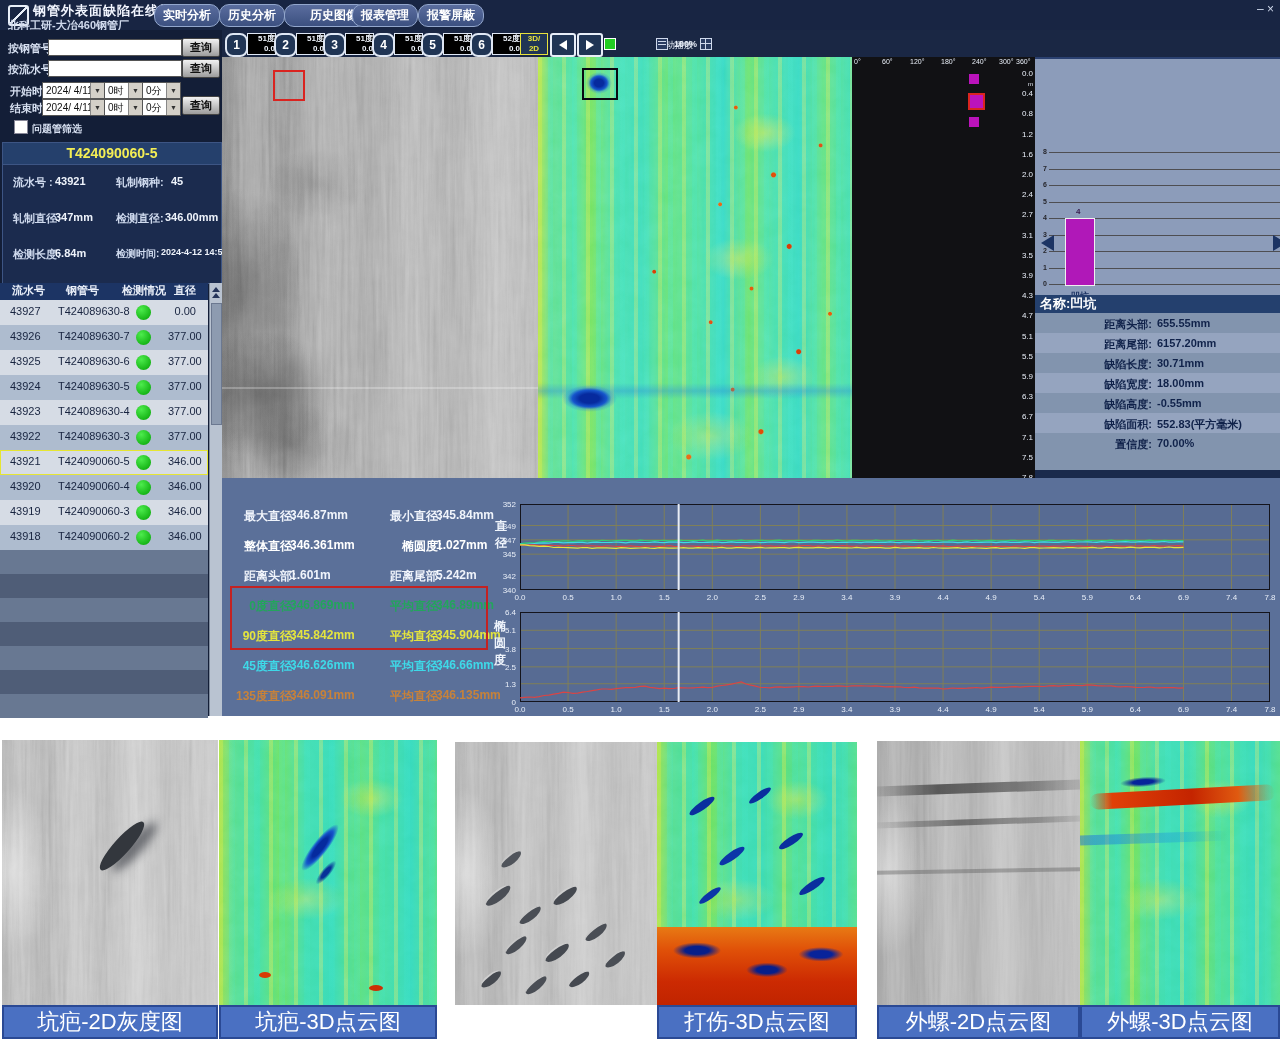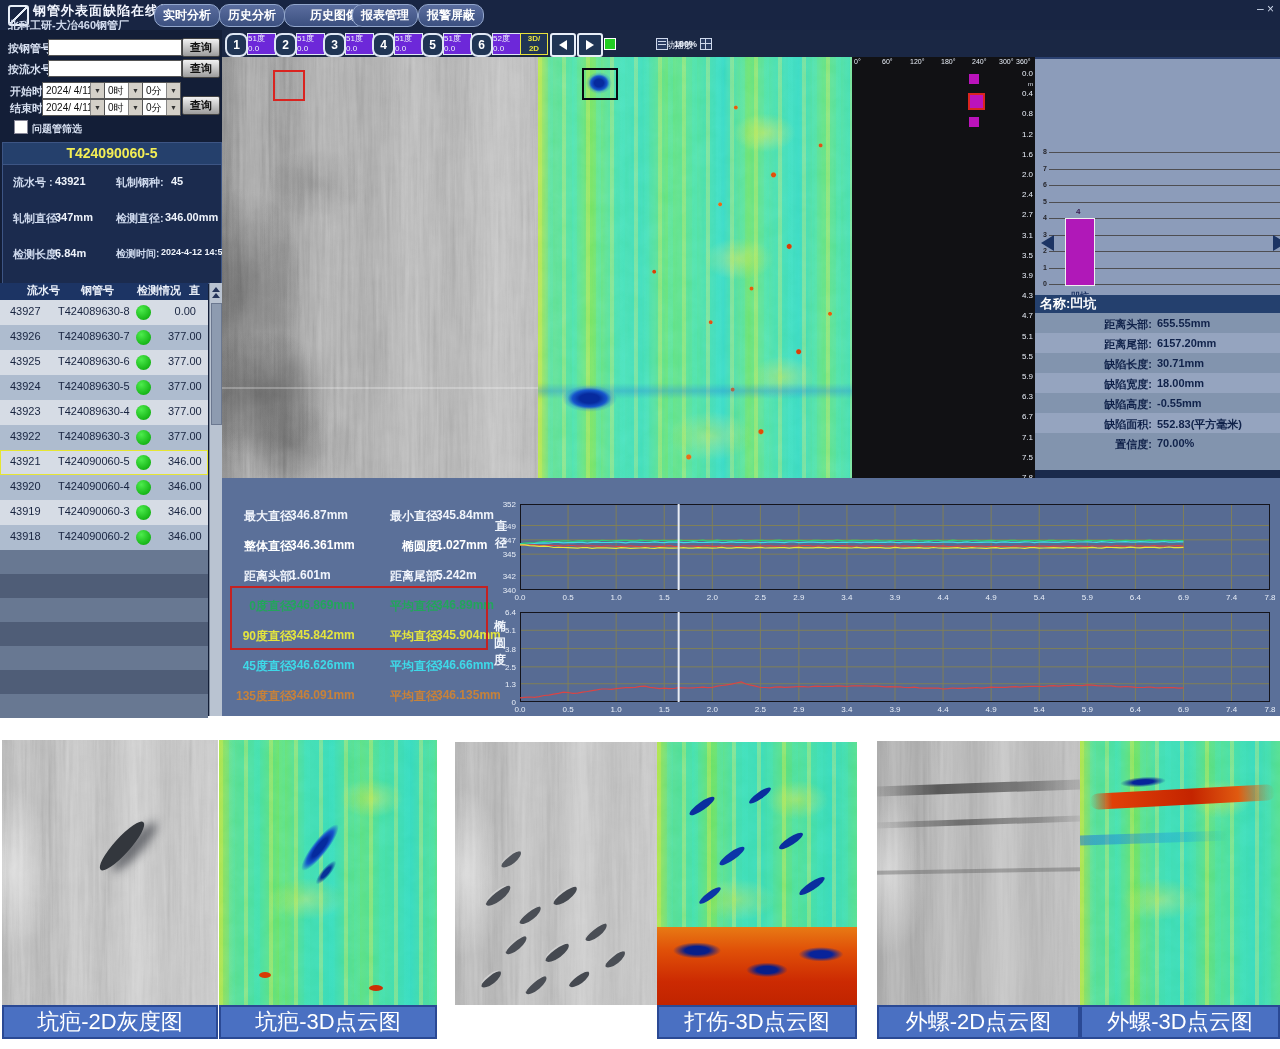--- a/index.html
+++ b/index.html
@@ -18,39 +18,39 @@
   .finput{position:absolute;height:15px;background:#fff;border:1px solid #555;font-size:11px;color:#111;padding:0 2px;}
   .qbtn{position:absolute;width:36px;height:17px;background:linear-gradient(180deg,#f2f2f2,#9c9c9c);border:1px solid #444;border-radius:2px;color:#111;font-size:11px;font-weight:bold;text-align:center;line-height:17px;cursor:pointer;}
   .sel{position:absolute;height:15px;background:#fff;border:1px solid #555;font-size:10px;color:#111;line-height:15px;padding-left:3px;}
   .sel .arr{position:absolute;right:0;top:0;width:13px;height:100%;background:#d4d0c8;border-left:1px solid #888;font-size:7px;color:#333;text-align:center;line-height:15px;}
   .chk{position:absolute;width:12px;height:12px;background:#fff;border:1px solid #889;}
   .infopanel{position:absolute;left:2px;top:142px;width:218px;height:140px;background:#1b2b4e;border:1px solid #3d5584;}
   .infotitle{position:absolute;left:0;top:0;width:100%;height:21px;background:#25406c;border-bottom:1px solid #3d5584;color:#f4ee55;font-size:14px;font-weight:bold;text-align:center;line-height:21px;}
   .inforow span{position:absolute;font-size:11px;font-weight:bold;color:#cfdaee;white-space:nowrap;}
   .inforow .iv{color:#eef3fb;}
   .thead{position:absolute;left:0;top:253px;width:208px;height:17px;background:#1c3464;color:#e8eef8;font-size:11px;font-weight:bold;}
-  .thead span{position:absolute;top:0;margin-left:15px;}
+  .thead span{position:absolute;top:0;}
   .t-row{position:relative;width:208px;height:25px;}
   .t-row.light{background:#d6dce5;}
   .t-row.dark{background:#aebccf;}
   .t-row.sel-row{outline:1px solid #e6e632;outline-offset:-1px;}
   .t-row span{position:absolute;font-size:11px;font-weight:normal;color:#17233f;top:5px;}
   .c-sn{left:10px;}
   .c-pipe{left:58px;}
   .c-dot{position:absolute;left:136px;top:6px;width:15px;height:15px;border-radius:50%;background:radial-gradient(circle at 35% 30%,#4dec4d,#14b314 75%);}
   .c-dia{right:12px;text-align:right;}
   .t-row.empty1{background:#687892;}
   .t-row.empty2{background:#4f5d77;}
   .sscroll{position:absolute;left:209px;top:253px;width:12px;height:433px;background:#b9c3d1;border-left:1px solid #7e8a9c;}
   .sarr{position:absolute;left:2px;width:0;height:0;border-left:4px solid transparent;border-right:4px solid transparent;}
   
   .mtoolbar{position:absolute;left:222px;top:30px;width:1058px;height:27px;background:#1a2744;}
   .chgroup{position:absolute;top:3px;height:20px;}
   .chnum{position:absolute;left:0;top:0;width:19px;height:20px;border:2px solid #dfe7f4;border-radius:8px;background:#203néral 55; background:#203555;color:#fff;font-size:12px;font-weight:bold;text-align:center;line-height:20px;cursor:pointer;}
-  .chbox{position:absolute;left:22px;top:0;width:27px;height:20px;border:1px solid #dfe7f4;background:#6d28d9;color:#eef3fb;font-size:8px;text-align:left;line-height:10px;cursor:pointer;}
+  .chbox{position:absolute;left:22px;top:0;width:27px;height:20px;border:1px solid #dfe7f4;background:#000000;color:#eef3fb;font-size:8px;text-align:right;line-height:10px;cursor:pointer;font-weight:bold;}
   .tbtn{position:absolute;top:3px;height:20px;background:#203555;cursor:pointer;}
   .tri{width:0;height:0;display:inline-block;}
   
   .grayimg{position:absolute;left:222px;top:57px;width:316px;height:421px;overflow:hidden;background:
     radial-gradient(ellipse 120px 90px at 12% 80%, rgba(25,25,25,.5), transparent 70%),
     radial-gradient(ellipse 90px 140px at 6% 55%, rgba(35,35,35,.45), transparent 72%),
     radial-gradient(ellipse 100px 60px at 22% 92%, rgba(45,45,45,.4), transparent 70%),
     radial-gradient(ellipse 70px 50px at 30% 30%, rgba(60,60,60,.3), transparent 70%),
     linear-gradient(90deg,#6b6b6b 0%,#878787 9%,#777 20%,#949494 33%,#898989 47%,#a0a0a0 60%,#929292 73%,#aaa 87%,#9d9d9d 100%);}
   .heatimg{position:absolute;left:538px;top:57px;width:314px;height:421px;overflow:hidden;background:

